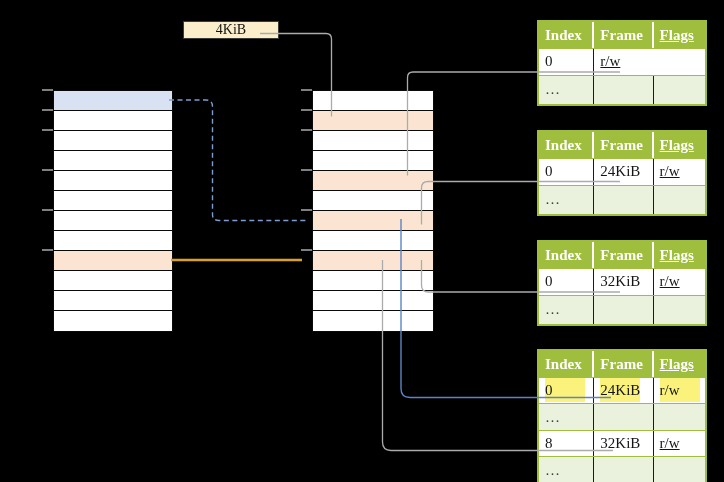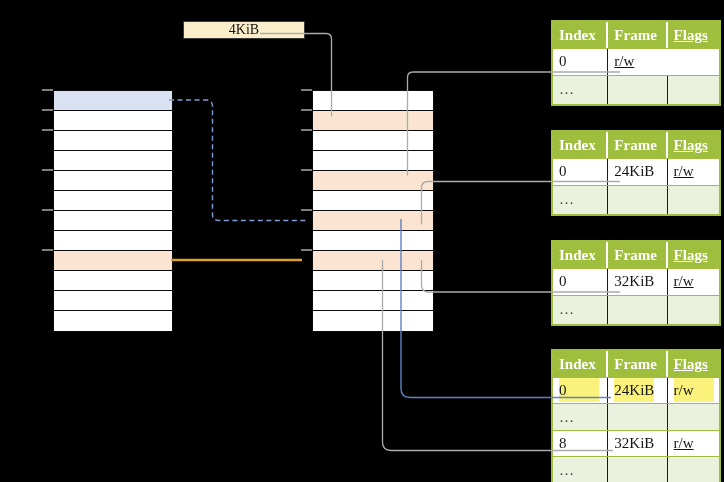--- a/index.html
+++ b/index.html
@@ -10,26 +10,26 @@
   .memcol{position:absolute;top:90px;border:1px solid #0a0a0a;background:#fff;box-sizing:content-box;}
   #leftcol{left:53px;width:118px;}
   #midcol{left:312px;width:120px;}
   .memrow{height:20px;box-sizing:border-box;border-bottom:1px solid #0a0a0a;background:#fff;}
   .memrow:last-child{border-bottom:none;}
   .memrow.blue{background:var(--row-blue,#D9E2F3);}
   .memrow.orange{background:var(--row-orange,#FBE5D2);}
   .tick{position:absolute;width:11px;height:2px;background:var(--tick-gray,#7F7F7F);}
 
   
-  #sizebox{position:absolute;left:183px;top:21px;width:122px;height:18px;box-sizing:border-box;
+  #sizebox{position:absolute;left:183px;top:21px;width:96px;height:18px;box-sizing:border-box;
            background:var(--box-cream,#FBEECB);border:1px solid #3a3a3a;
            text-align:center;font-size:14px;line-height:16px;color:#111;}
 
   
-  .ptable{position:absolute;left:551px;width:170px;box-sizing:border-box;
+  .ptable{position:absolute;left:537px;width:170px;box-sizing:border-box;
           border:2px solid var(--border-green,#9FBE3D);background:#fff;font-size:15px;}
   #t1{top:20px;} #t2{top:130px;} #t3{top:240px;} #t4{top:349px;}
   .thead{display:grid;grid-template-columns:56fr 60fr 52fr;background:var(--header-green,#9FBE3D);}
   .th{height:26px;line-height:26px;padding-left:6px;color:#fff;font-weight:bold;
       border-right:2px solid #fff;box-sizing:border-box;}
   .th:last-child{border-right:none;text-decoration:underline;}
   .tr{display:grid;grid-template-columns:56fr 60fr 52fr;border-top:1px solid var(--border-green,#9FBE3D);}
   .tr.data{height:26px;}
   .tr.alt{height:28px;background:var(--alt-row-green,#EAF1DC);}
   #t4 .tr.data{height:25px;}

